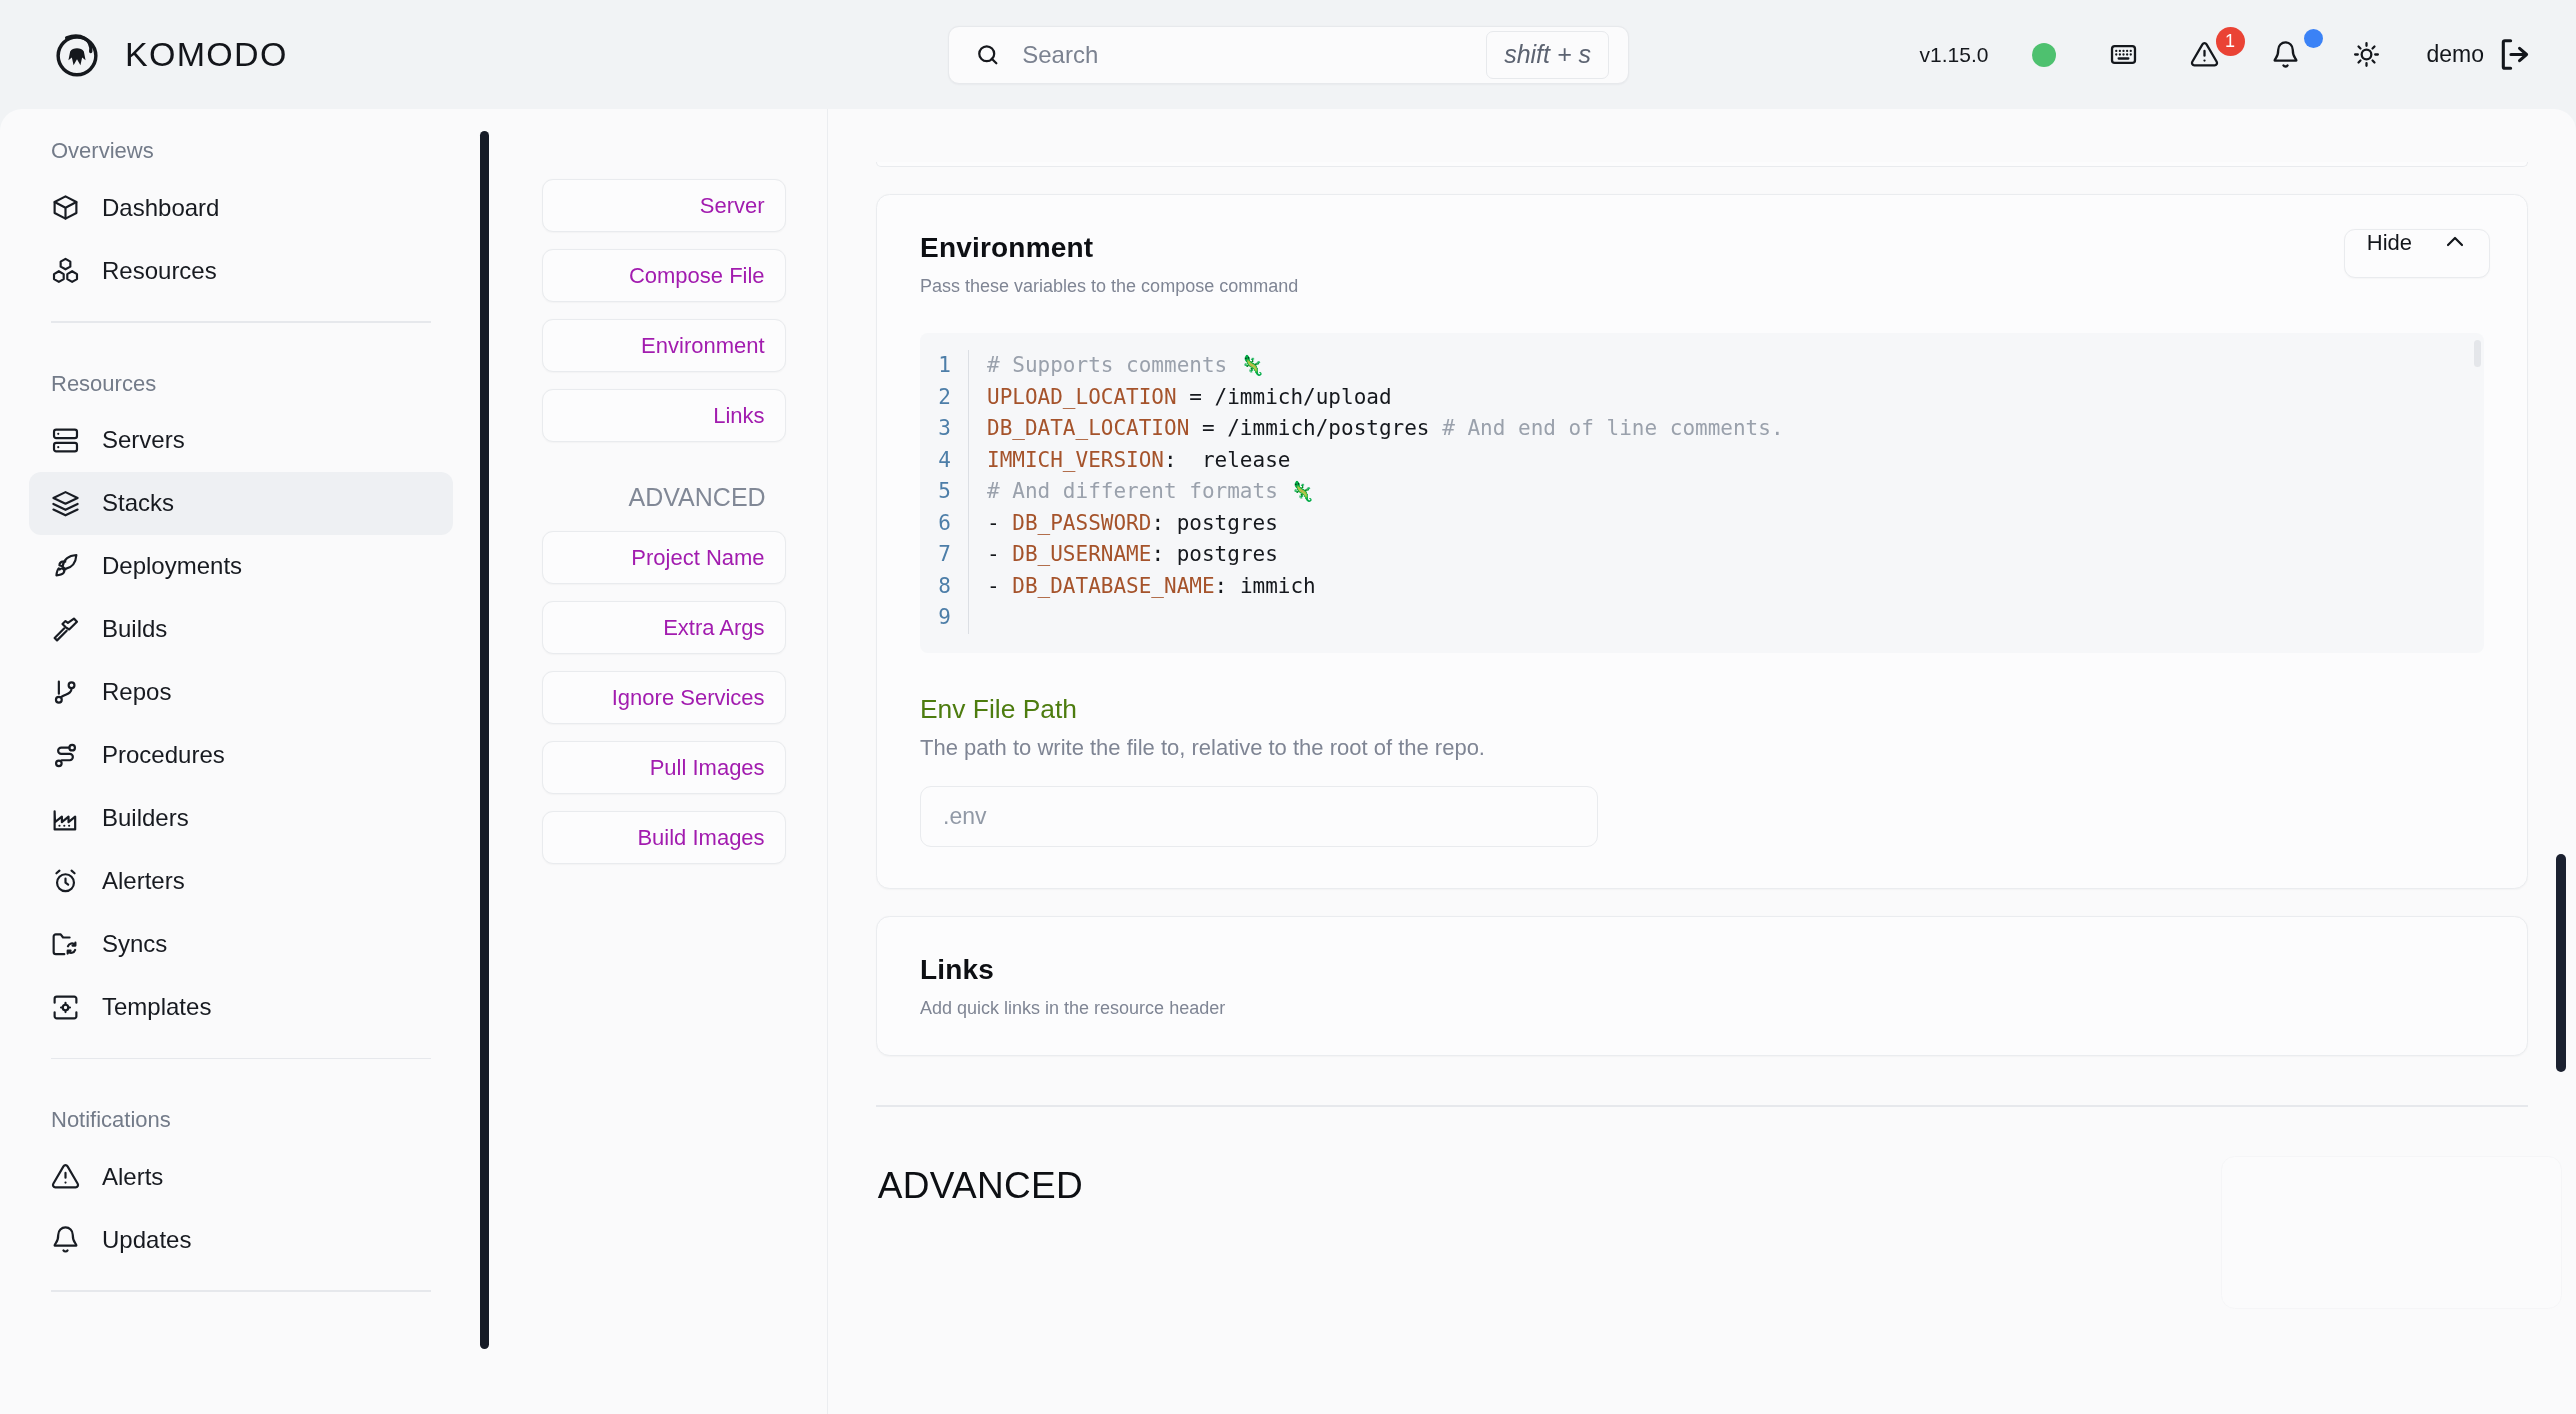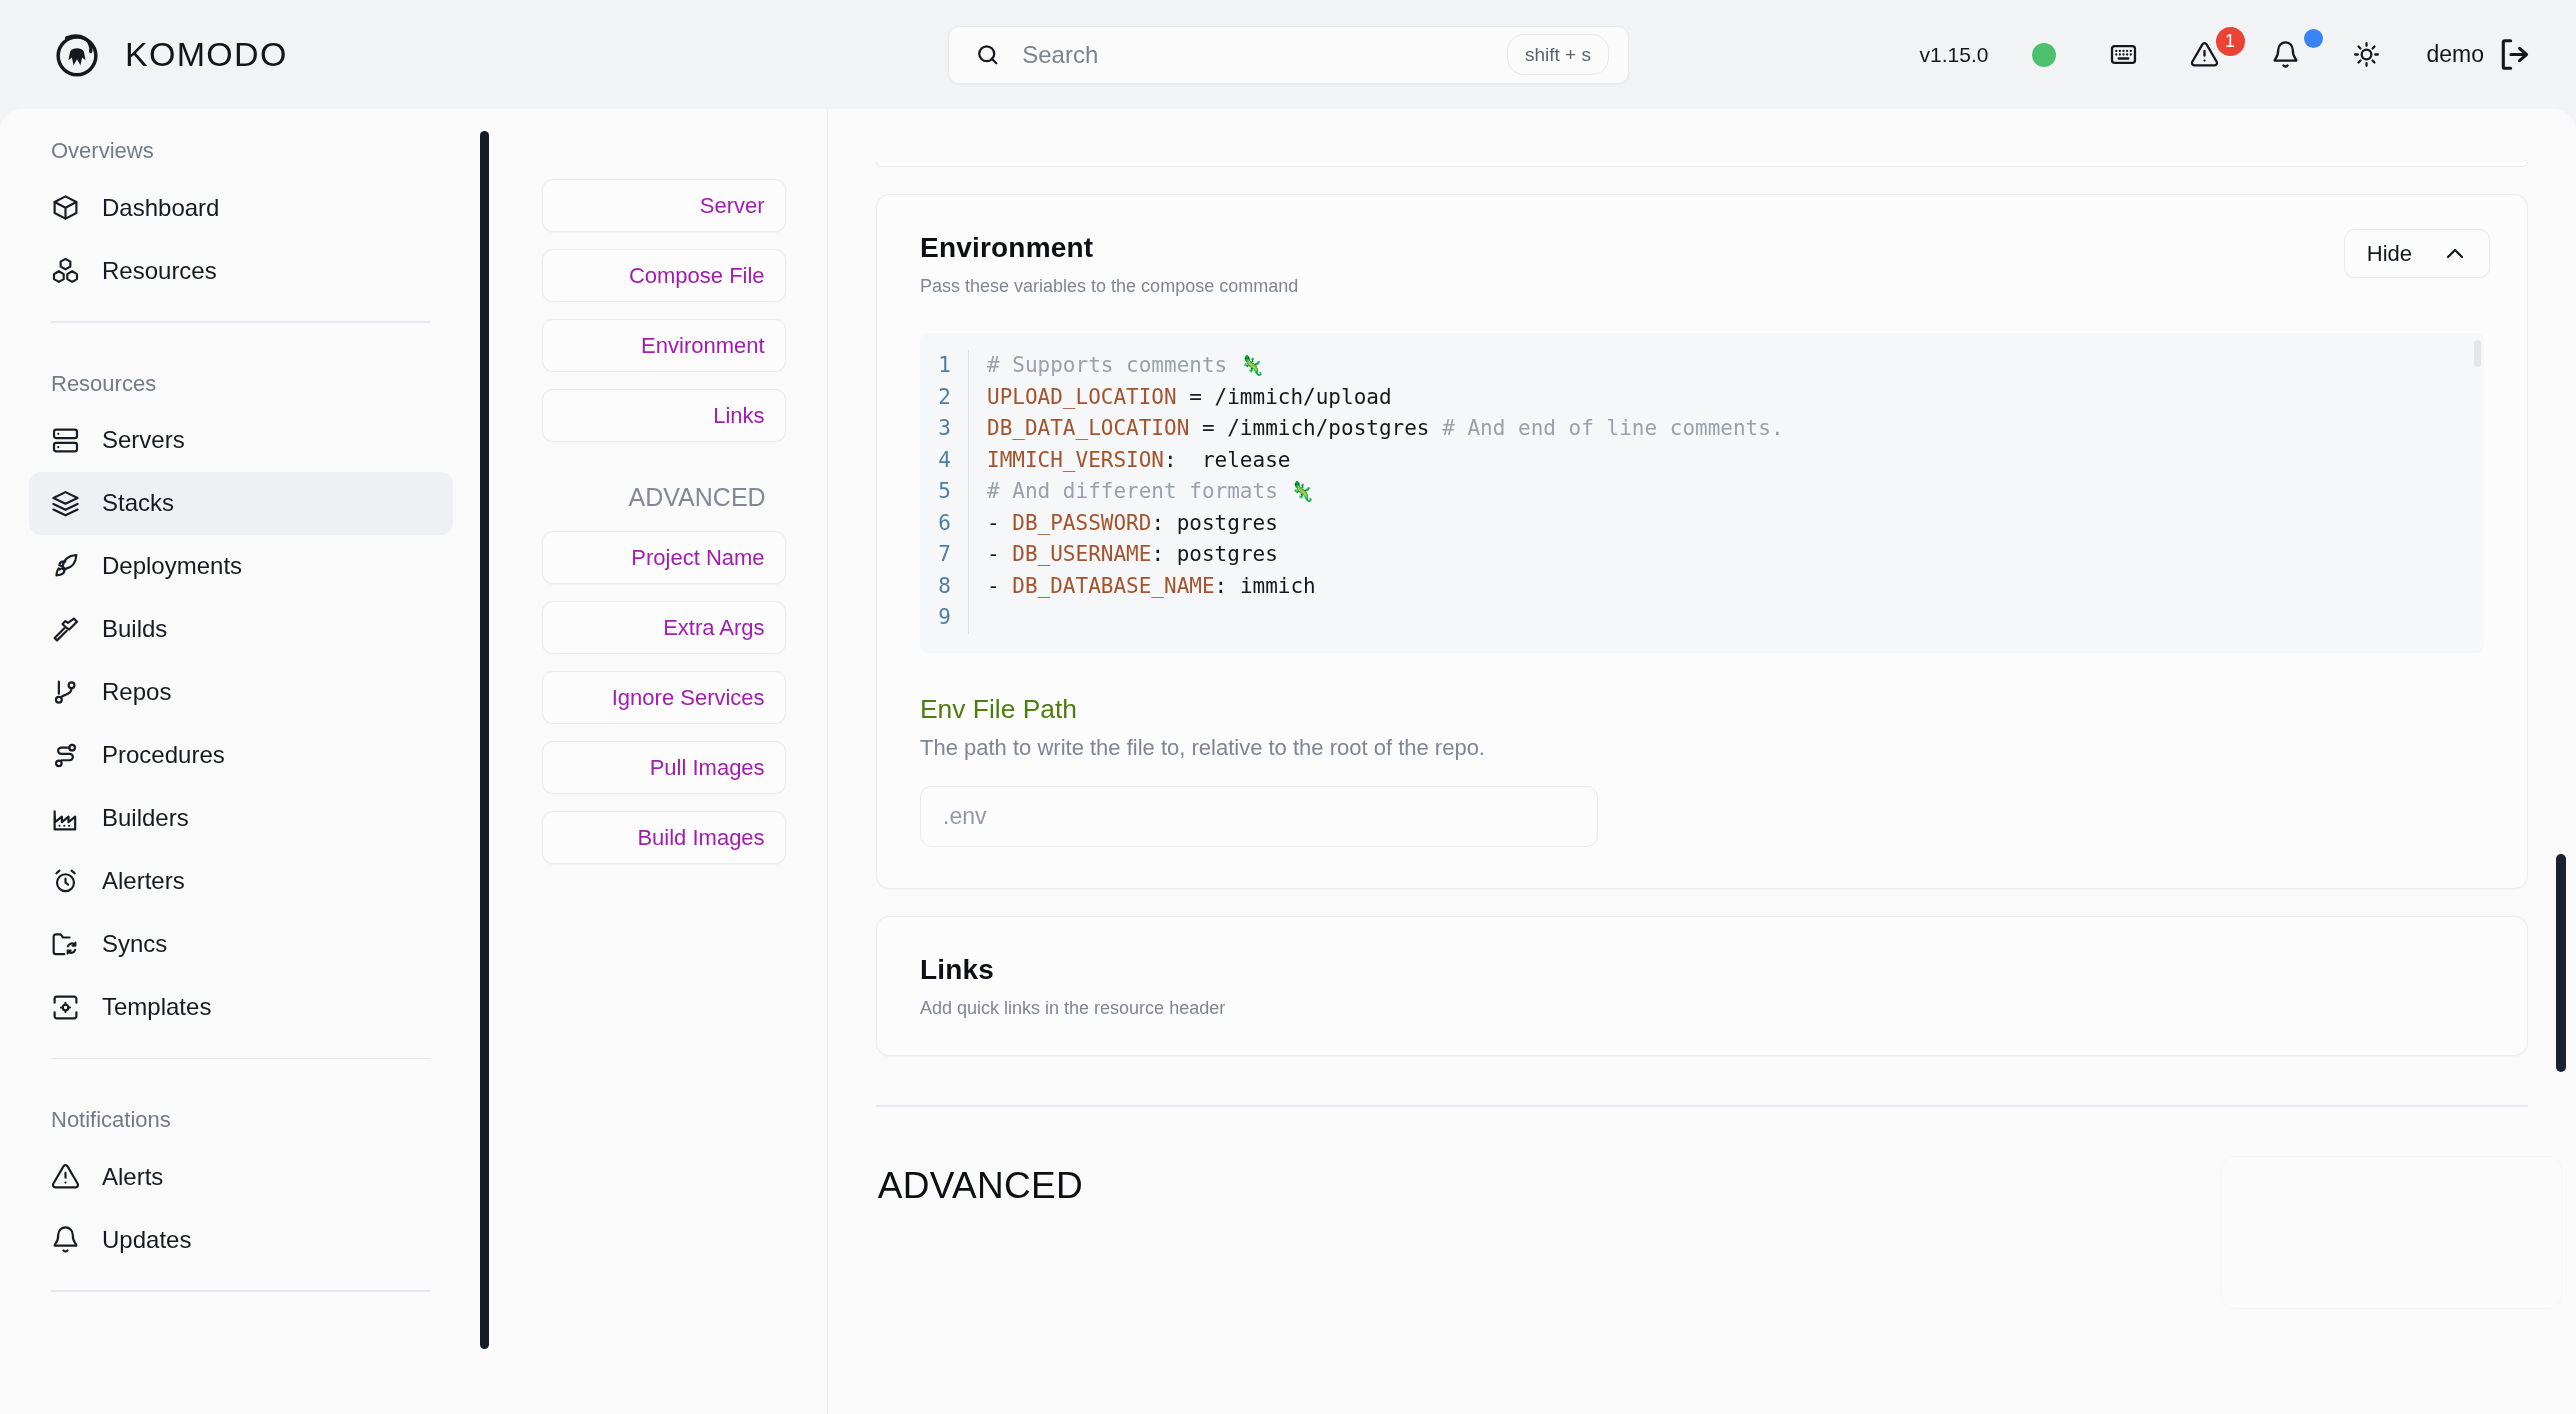--- a/index.html
+++ b/index.html
@@ -39,24 +39,24 @@
     display: flex; align-items: center;
     padding: 0 19px 0 25.6px;
     box-shadow: 0 0.9px 1.7px rgba(16,24,40,.04);
   }
   .search-icon { width: 25.6px; height: 25.6px; flex: 0 0 25.6px; color:#16181d; }
   .search-placeholder {
     flex: 1; margin-left: 22px;
     font-size: 24px; color: #7b8290;
   }
   .kbd {
-    border: 0.9px solid #e7e9ec; border-radius: 17px;
+    border: 0.9px solid #e7e9ec; border-radius: 7px;
     background: #fbfbfc;
-    font-size: 19px; color: #5c6371;
-    padding: 8.5px 17px; white-space: nowrap;
+    font-size: 25px; color: #5c6371;
+    padding: 8.5px 17px; white-space: nowrap; font-style: italic;
   }
 
   .header-right {
     position: absolute; right: 41px; top: 0; height: 109px;
     display: flex; align-items: center; gap: 0;
   }
   .hr-item {
     height: 109px; display: flex; align-items: center; justify-content: center;
     position: relative;
   }
@@ -179,21 +179,21 @@
     letter-spacing: 0.2px;
   }
   .card-sub {
     font-size: 18px; color: #7f8594; margin-top: 12px;
   }
   .hide-btn {
     position: absolute; top: 34px; right: 37px;
     height: 49px; min-width: 141px;
     border: 0.9px solid #e9ebee; border-radius: 11px;
     background: #fcfcfd;
-    display: flex; align-items: center; justify-content: center; gap: 31px;
+    display: flex; align-items: flex-start; justify-content: center; gap: 31px;
     padding: 0 22px;
     font-size: 22px; color: #13161b;
     box-shadow: 0 0.9px 1.7px rgba(16,24,40,.03);
   }
   .hide-btn .chev { width: 24px; height: 24px; display:block; }
 
   
   .editor {
     margin-top: 36px;
     background: #f6f7f9;

